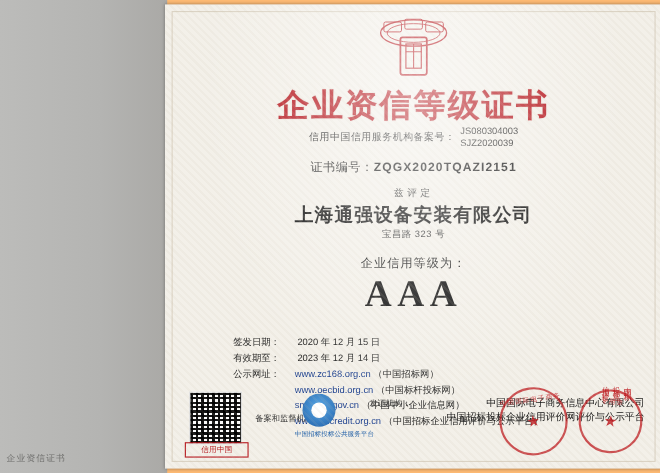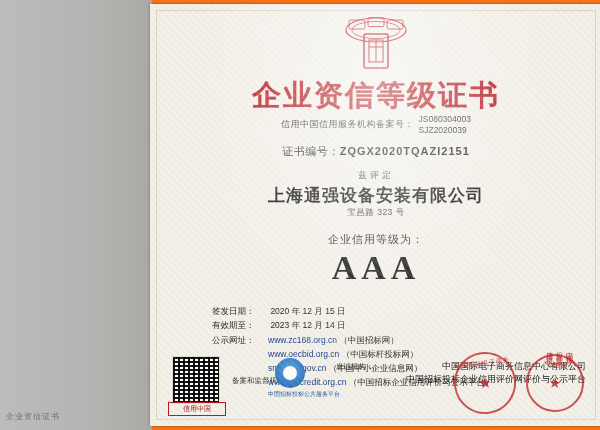--- a/index.html
+++ b/index.html
@@ -5,21 +5,21 @@
   html,body{margin:0;padding:0;}
   body{
     width:600px;height:430px;
     background:#b9b9b7;
     font-family:"Liberation Sans","DejaVu Sans",sans-serif;
     overflow:hidden;
   }
   .page{
     position:relative;
     width:600px;height:430px;
-    background:#f97316;
+    background:#fdba74;
   }
   
   .sheet{
     position:absolute;
     left:150px;top:4px;
     width:452px;height:422px;
     background:#f3f0e9;
     box-shadow:0 0 3px rgba(0,0,0,.35);
   }
   

